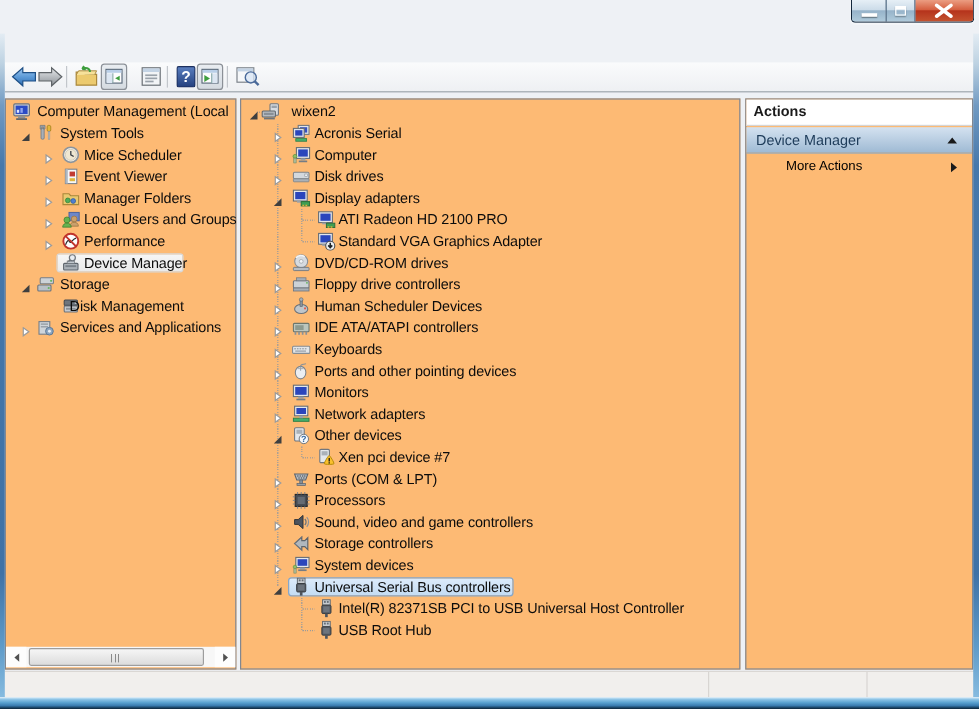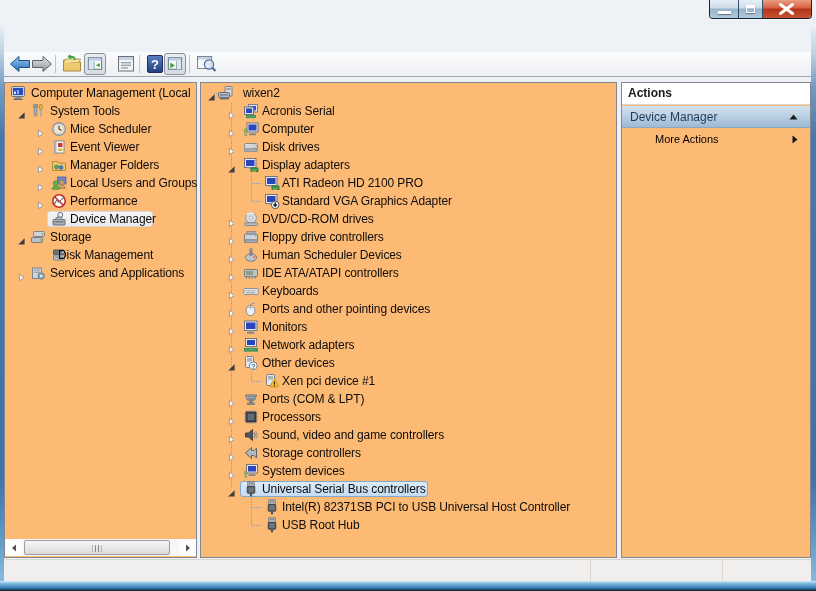--- a/index.html
+++ b/index.html
@@ -400,21 +400,21 @@
           <text x="10.2" y="13.6" text-anchor="middle" font-family="Liberation Sans" font-size="7.5" font-weight="bold" fill="#3a6ea5">?</text>
         </svg>
 <div class="lbl" style="left:262px;top:354px">Other devices</div>
 <svg class="ic" style="left:264px;top:373px" width="16" height="16" viewBox="0 0 16 16">
           <rect x="2.5" y="1.5" width="8" height="11" rx="1" fill="#e3e7eb" stroke="#70767e" stroke-width=".9"></rect>
           <rect x="4" y="3" width="5" height="3.5" fill="#aab1b8"></rect>
           <path d="M10.3 6.5 C10.9 6.5 14.6 12.6 14.3 13.4 C14 14.2 6.6 14.2 6.3 13.4 C6 12.6 9.7 6.5 10.3 6.5 Z" fill="#fbc02d" stroke="#b28704" stroke-width=".8"></path>
           <rect x="9.8" y="8.6" width="1.1" height="3" fill="#1a1a1a"></rect>
           <rect x="9.8" y="12.2" width="1.1" height="1.1" fill="#1a1a1a"></rect>
         </svg>
-<div class="lbl" style="left:282px;top:372px">Xen pci device #1</div>
+<div class="lbl" style="left:282px;top:372px">Xen pci device #7</div>
 <div class="ex" style="left:227px;top:394px"><svg width="9" height="9" viewBox="0 0 9 9">
             <polygon points="2.4,1.2 7,4.5 2.4,7.8" fill="#ffffff" stroke="#9b9b9b" stroke-width="1"></polygon>
           </svg></div>
 <svg class="ic" style="left:243px;top:391px" width="16" height="16" viewBox="0 0 16 16">
           <path d="M2.5 4 h11 l-1.8 5 H4.3 Z" fill="#b4bbc2" stroke="#5d646c" stroke-width=".9"></path>
           <g fill="#565d65">
             <circle cx="5.2" cy="5.7" r="0.65"></circle>
             <circle cx="7.2" cy="5.7" r="0.65"></circle>
             <circle cx="9.2" cy="5.7" r="0.65"></circle>
             <circle cx="11" cy="5.7" r="0.65"></circle>

